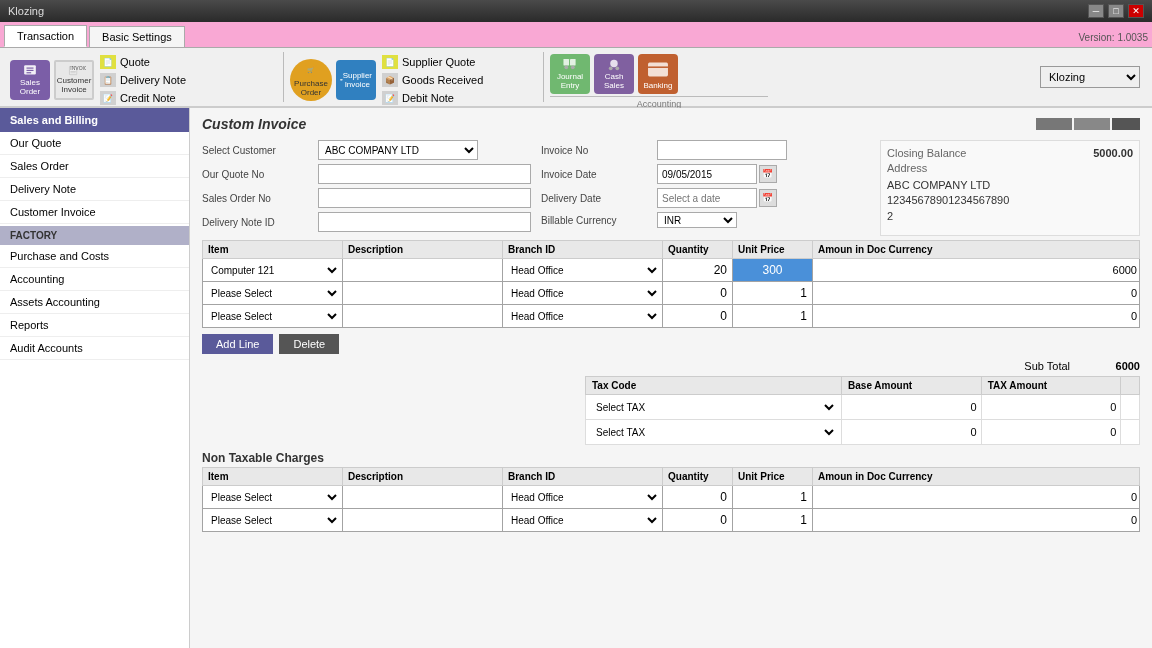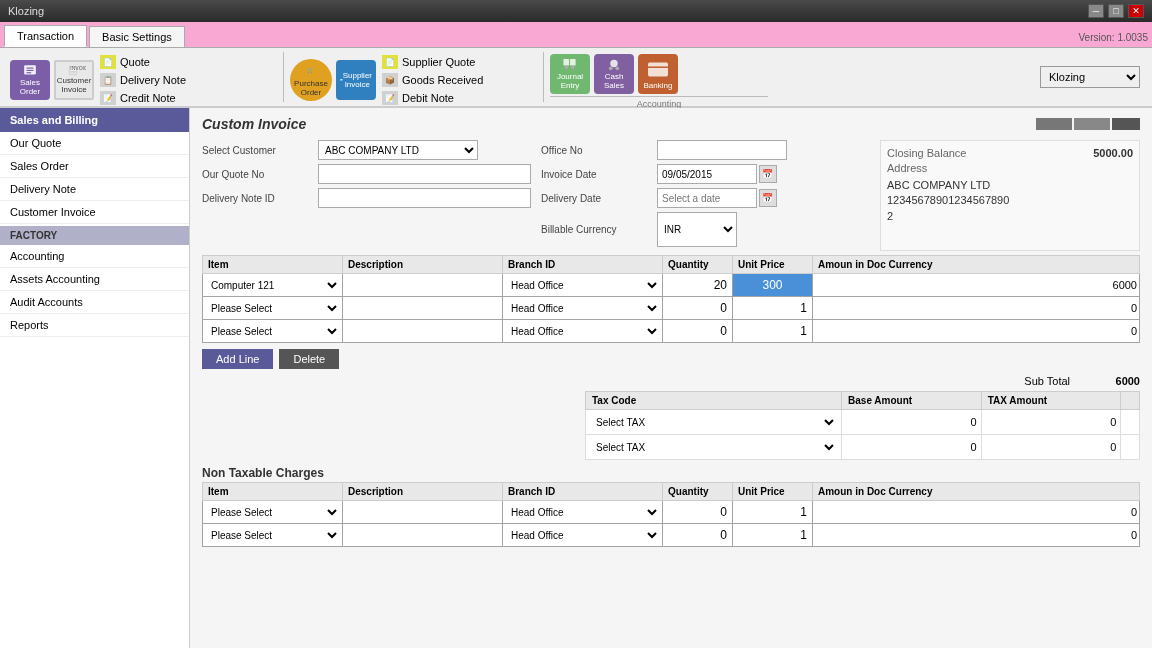--- a/index.html
+++ b/index.html
@@ -162,21 +162,21 @@
     }
     .form-input-wide {
       height: 20px; border: 1px solid #aaa; background: white; padding: 0 4px;
       font-size: 10px; width: 120px;
     }
     .form-select {
       height: 20px; border: 1px solid #aaa; background: white; padding: 0 2px;
       font-size: 10px; width: 150px;
     }
     .form-select-sm {
-      height: 35px; border: 1px solid #aaa; background: white; padding: 0 2px;
+      height: 16px; border: 1px solid #aaa; background: white; padding: 0 2px;
       font-size: 10px; width: 80px;
     }
     .date-with-icon { display: flex; align-items: center; gap: 2px; }
     .cal-icon {
       width: 18px; height: 18px; background: #ddd; border: 1px solid #aaa;
       display: flex; align-items: center; justify-content: center; font-size: 9px;
       cursor: pointer;
     }
 
     
@@ -403,24 +403,25 @@
 
 <div class="layout">
 
   <div class="sidebar">
     <div class="sidebar-header">Sales and Billing</div>
     <div class="sidebar-item">Our Quote</div>
     <div class="sidebar-item">Sales Order</div>
     <div class="sidebar-item">Delivery Note</div>
     <div class="sidebar-item">Customer Invoice</div>
     <div class="sidebar-section">FACTORY</div>
+    <div class="sidebar-item">Purchase and Costs</div>
     <div class="sidebar-item">Accounting</div>
     <div class="sidebar-item">Assets Accounting</div>
+    <div class="sidebar-item">Reports</div>
     <div class="sidebar-item">Audit Accounts</div>
-    <div class="sidebar-item">Reports</div>
   </div>
 
   <div class="main-content">
 
     <div class="invoice-header">
       <span class="invoice-title">Custom Invoice</span>
       <div class="header-buttons">
         <button class="btn-cancel"></button>
         <button class="btn-accounting"></button>
         <button class="btn-save-post"></button>
@@ -433,28 +434,32 @@
           <span class="form-label">Select Customer</span>
           <select class="form-select" style="width:160px;">
             <option>ABC COMPANY LTD</option>
           </select>
         </div>
         <div class="form-row">
           <span class="form-label">Our Quote No</span>
           <input class="form-input" value="" style="">
         </div>
         <div class="form-row">
+          <span class="form-label">Sales Order No</span>
+          <input class="form-input" value="" style="">
+        </div>
+        <div class="form-row">
           <span class="form-label">Delivery Note ID</span>
           <input class="form-input" value="" style="">
         </div>
       </div>
 
       <div style="flex:1;">
         <div class="form-row">
-          <span class="form-label">Office No</span>
+          <span class="form-label">Invoice No</span>
           <input class="form-input-wide" value="" style="width: 130px;">
         </div>
         <div class="form-row">
           <span class="form-label">Invoice Date</span>
           <div class="date-with-icon">
             <input class="form-input-wide" style="width: 100px;" value="09/05/2015">
             <div class="cal-icon">📅</div>
           </div>
         </div>
         <div class="form-row">

